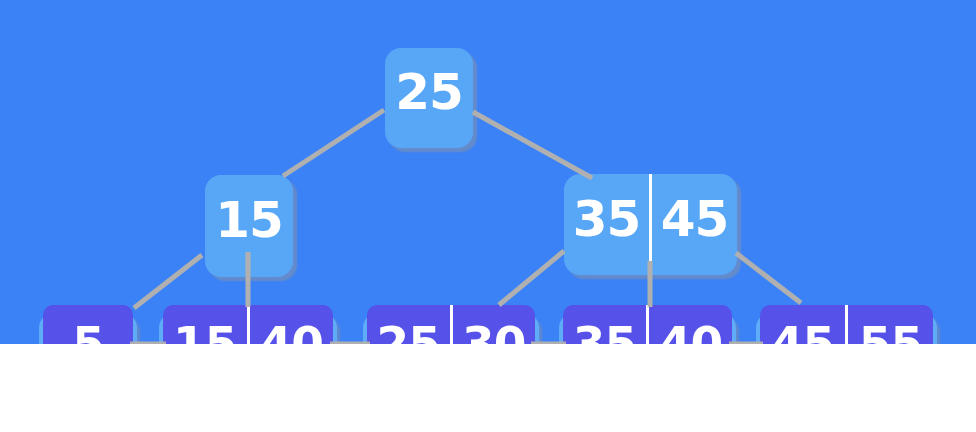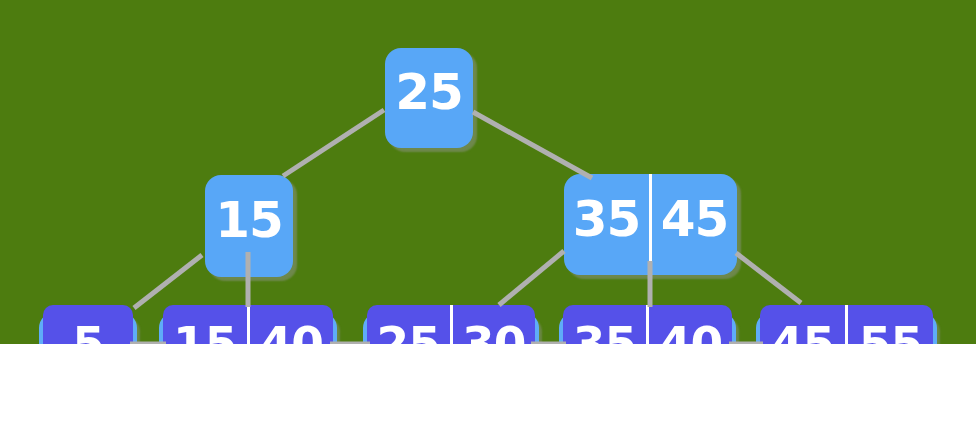--- a/index.html
+++ b/index.html
@@ -5,21 +5,21 @@
   html, body {
     margin: 0;
     padding: 0;
     background: #ffffff;
     font-family: "DejaVu Sans", "Liberation Sans", sans-serif;
   }
   .stage {
     position: relative;
     width: 976px;
     height: 344px;
-    background: #4d7c0f;
+    background: #3b82f6;
     overflow: hidden;
   }
   
   .node {
     position: absolute;
     display: flex;
     align-items: stretch;
     color: var(--text, #fff);
     font-weight: 700;
     z-index: 2;

